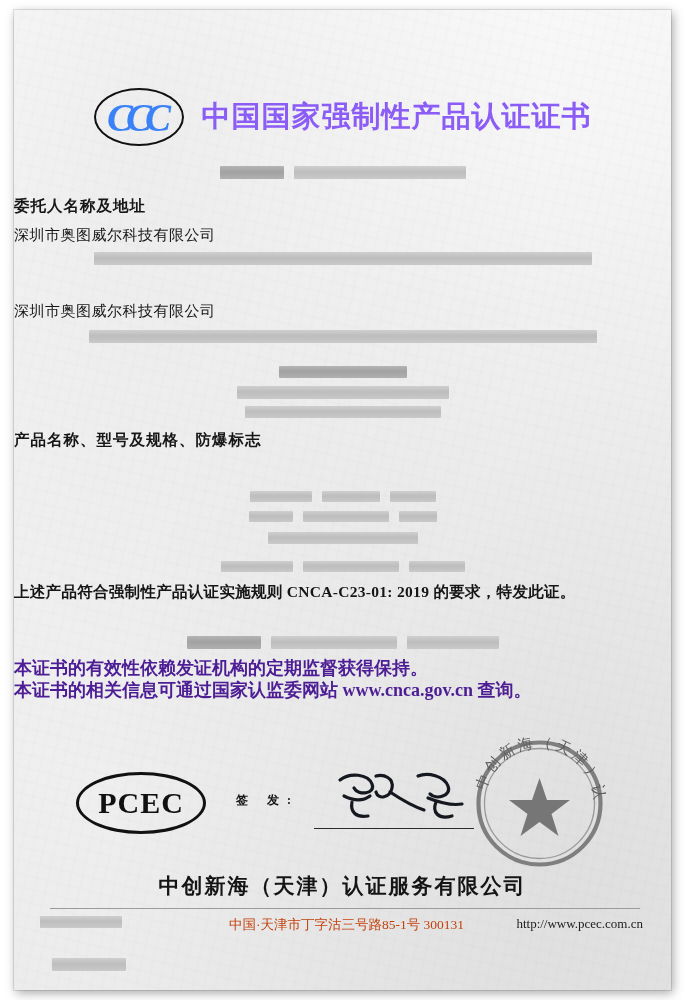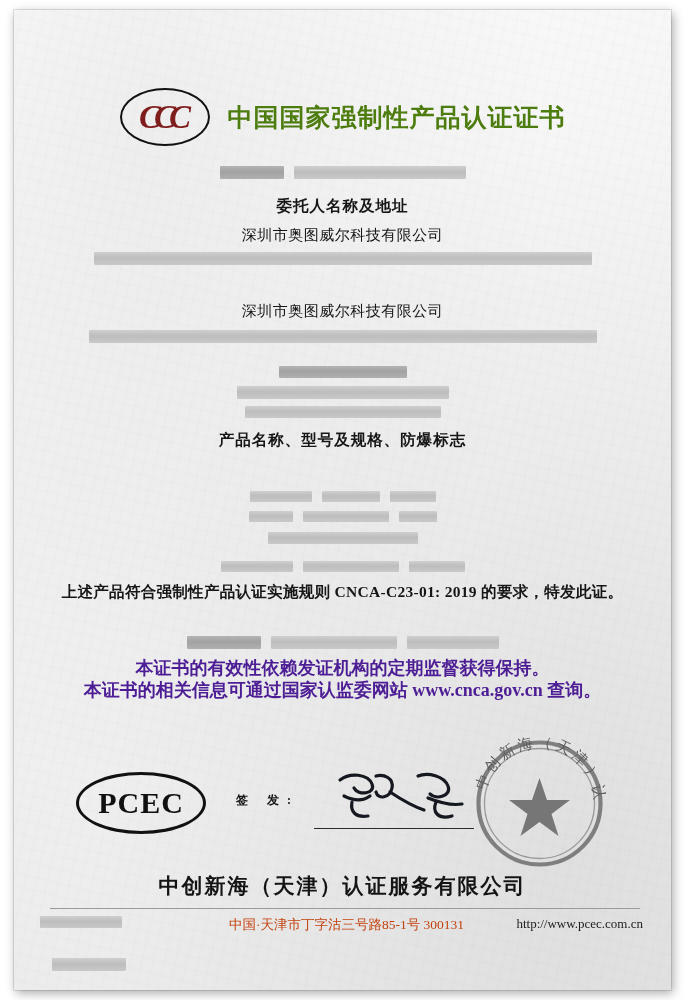--- a/index.html
+++ b/index.html
@@ -59,41 +59,41 @@
     gap: 18px;
   }
   .ccc-logo {
     width: 86px;
     height: 54px;
     border: 2.5px solid #111;
     border-radius: 50%;
     display: flex;
     align-items: center;
     justify-content: center;
-    color: #7f1d1d;
+    color: #3b82f6;
     font-family: "Liberation Serif", serif;
     font-weight: bold;
-    font-size: 33px;
+    font-size: 39px;
     letter-spacing: -7px;
     text-indent: -6px;
     font-style: italic;
   }
   .cert-title {
-    font-size: 25px;
+    font-size: 29px;
     font-weight: bold;
     letter-spacing: 1px;
-    color: #4d7c0f;
+    color: #8b5cf6;
     white-space: nowrap;
   }
 
   
   .row {
     position: absolute;
     width: 657px;
-    text-align: center;
+    text-align: left;
     color: #161616;
   }
   .label {
     font-size: 15.5px;
     font-weight: bold;
     letter-spacing: 1px;
   }
   .value {
     font-size: 15px;
     letter-spacing: 0.5px;

